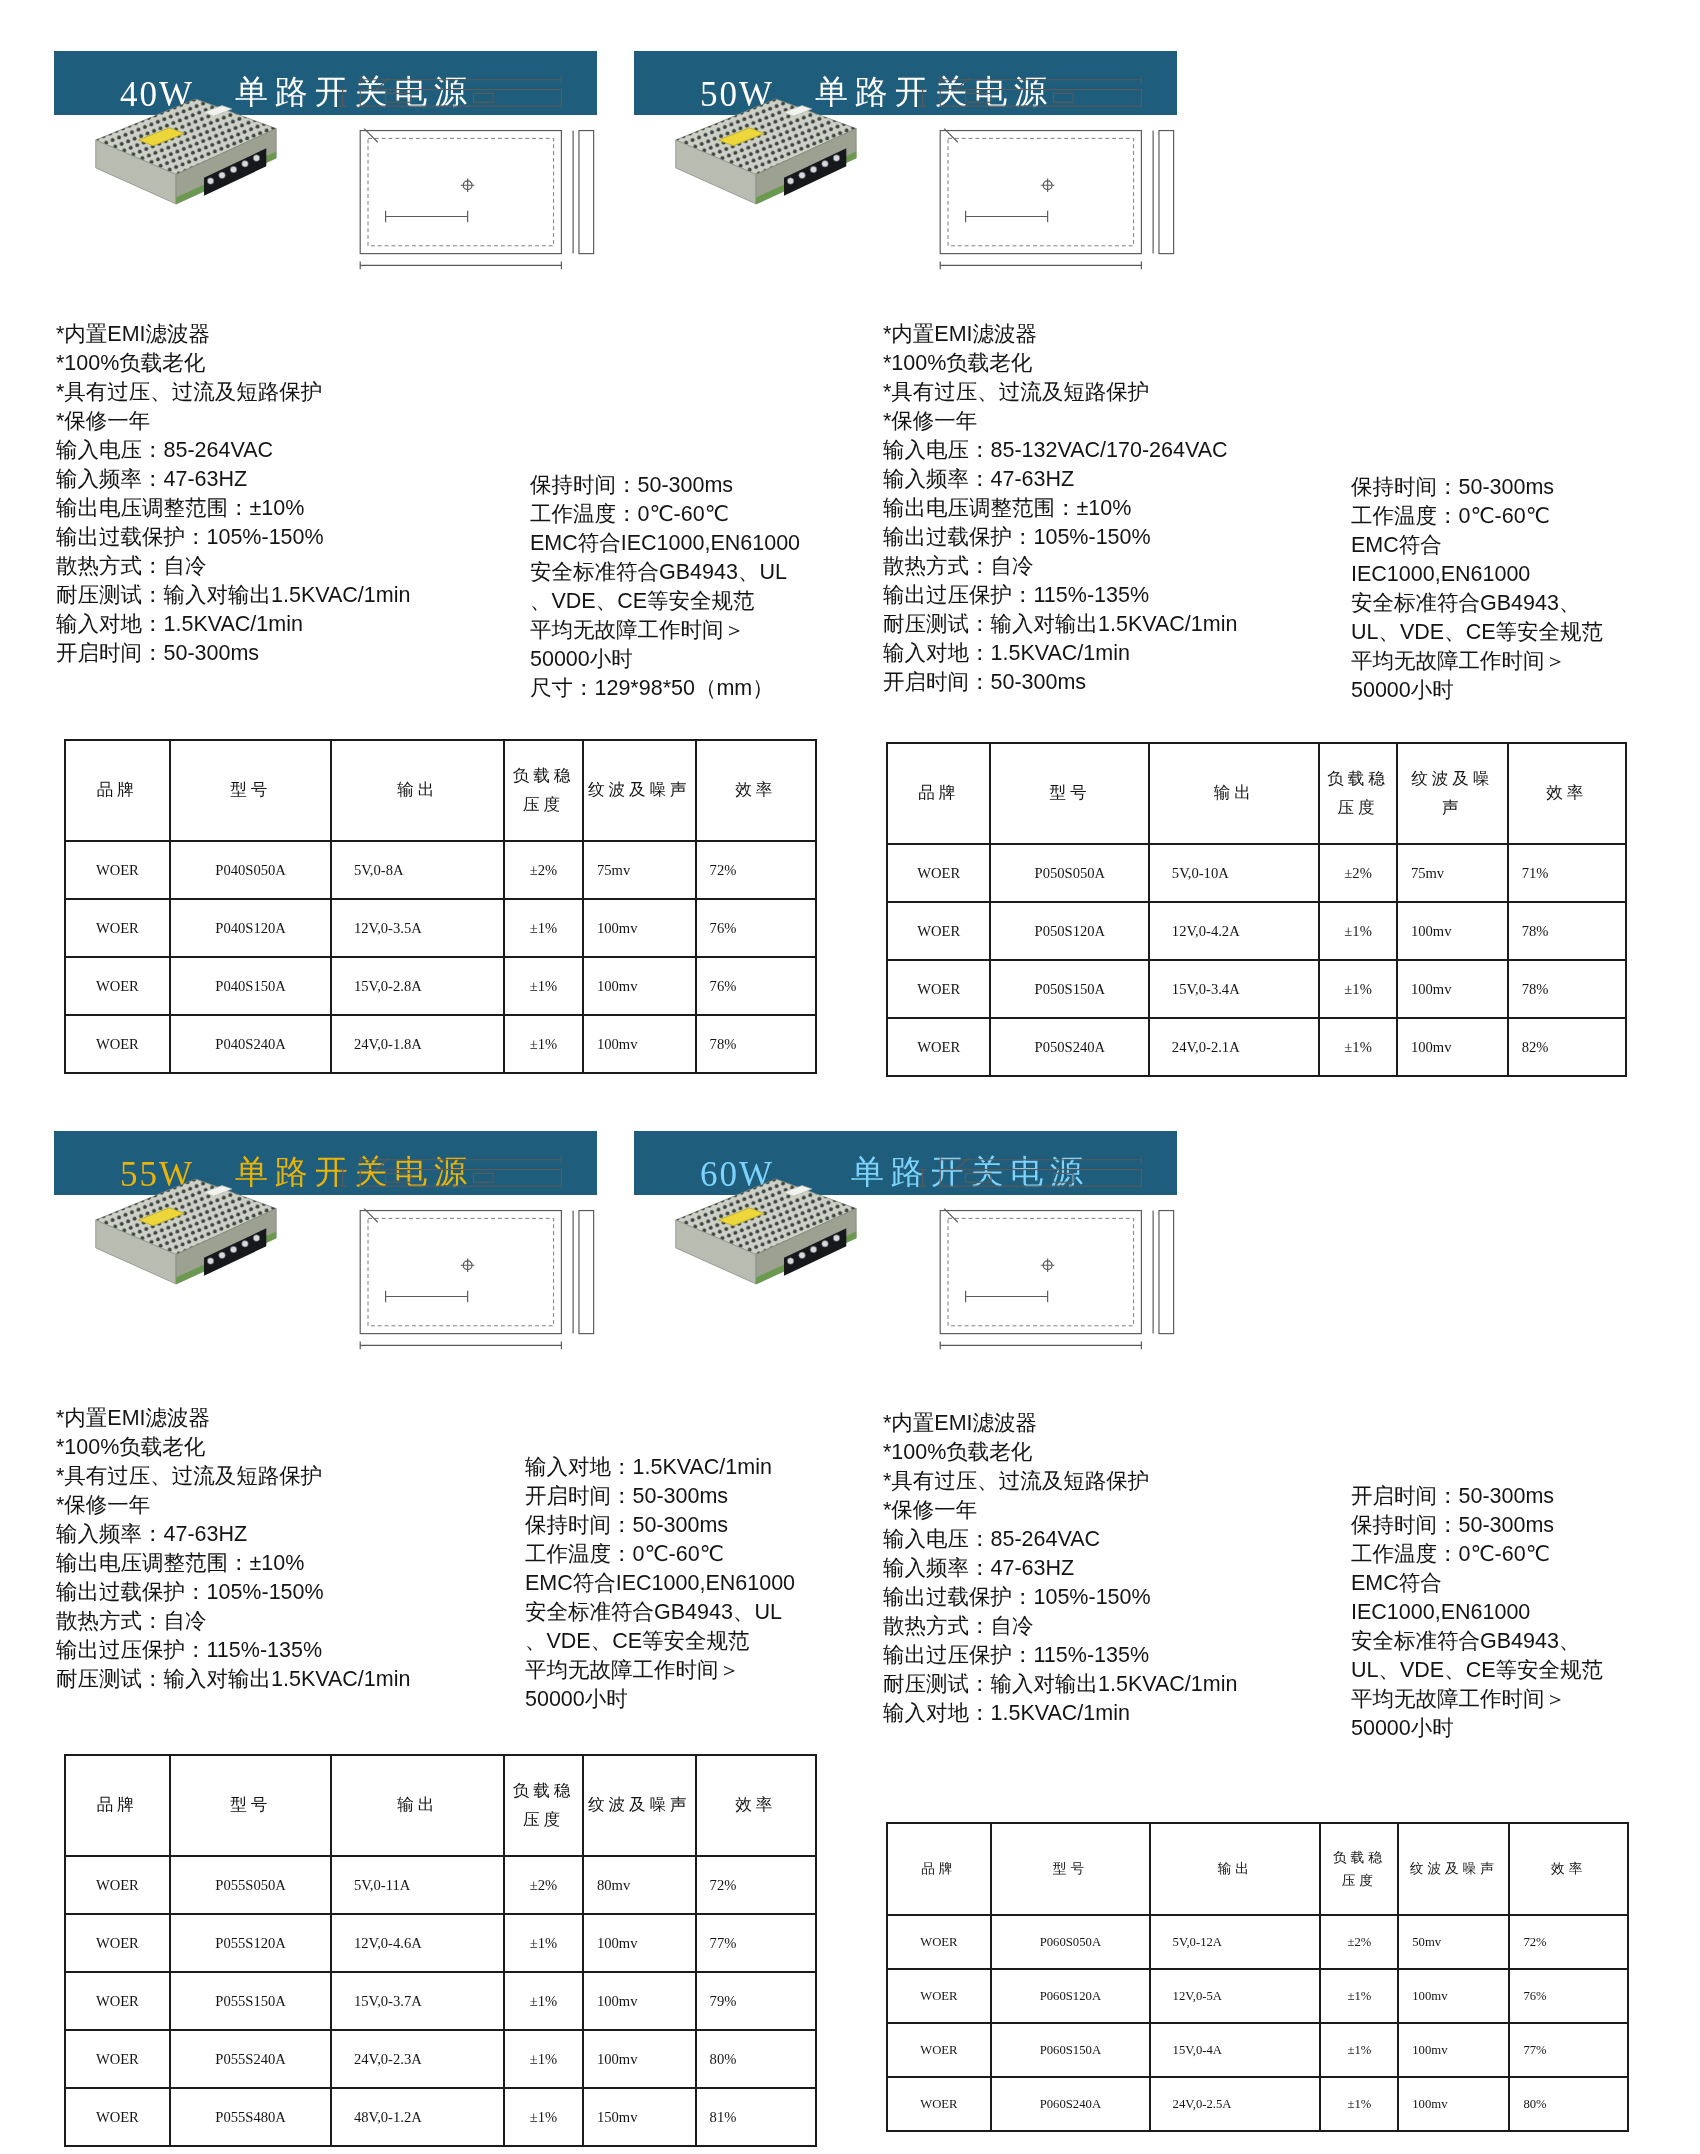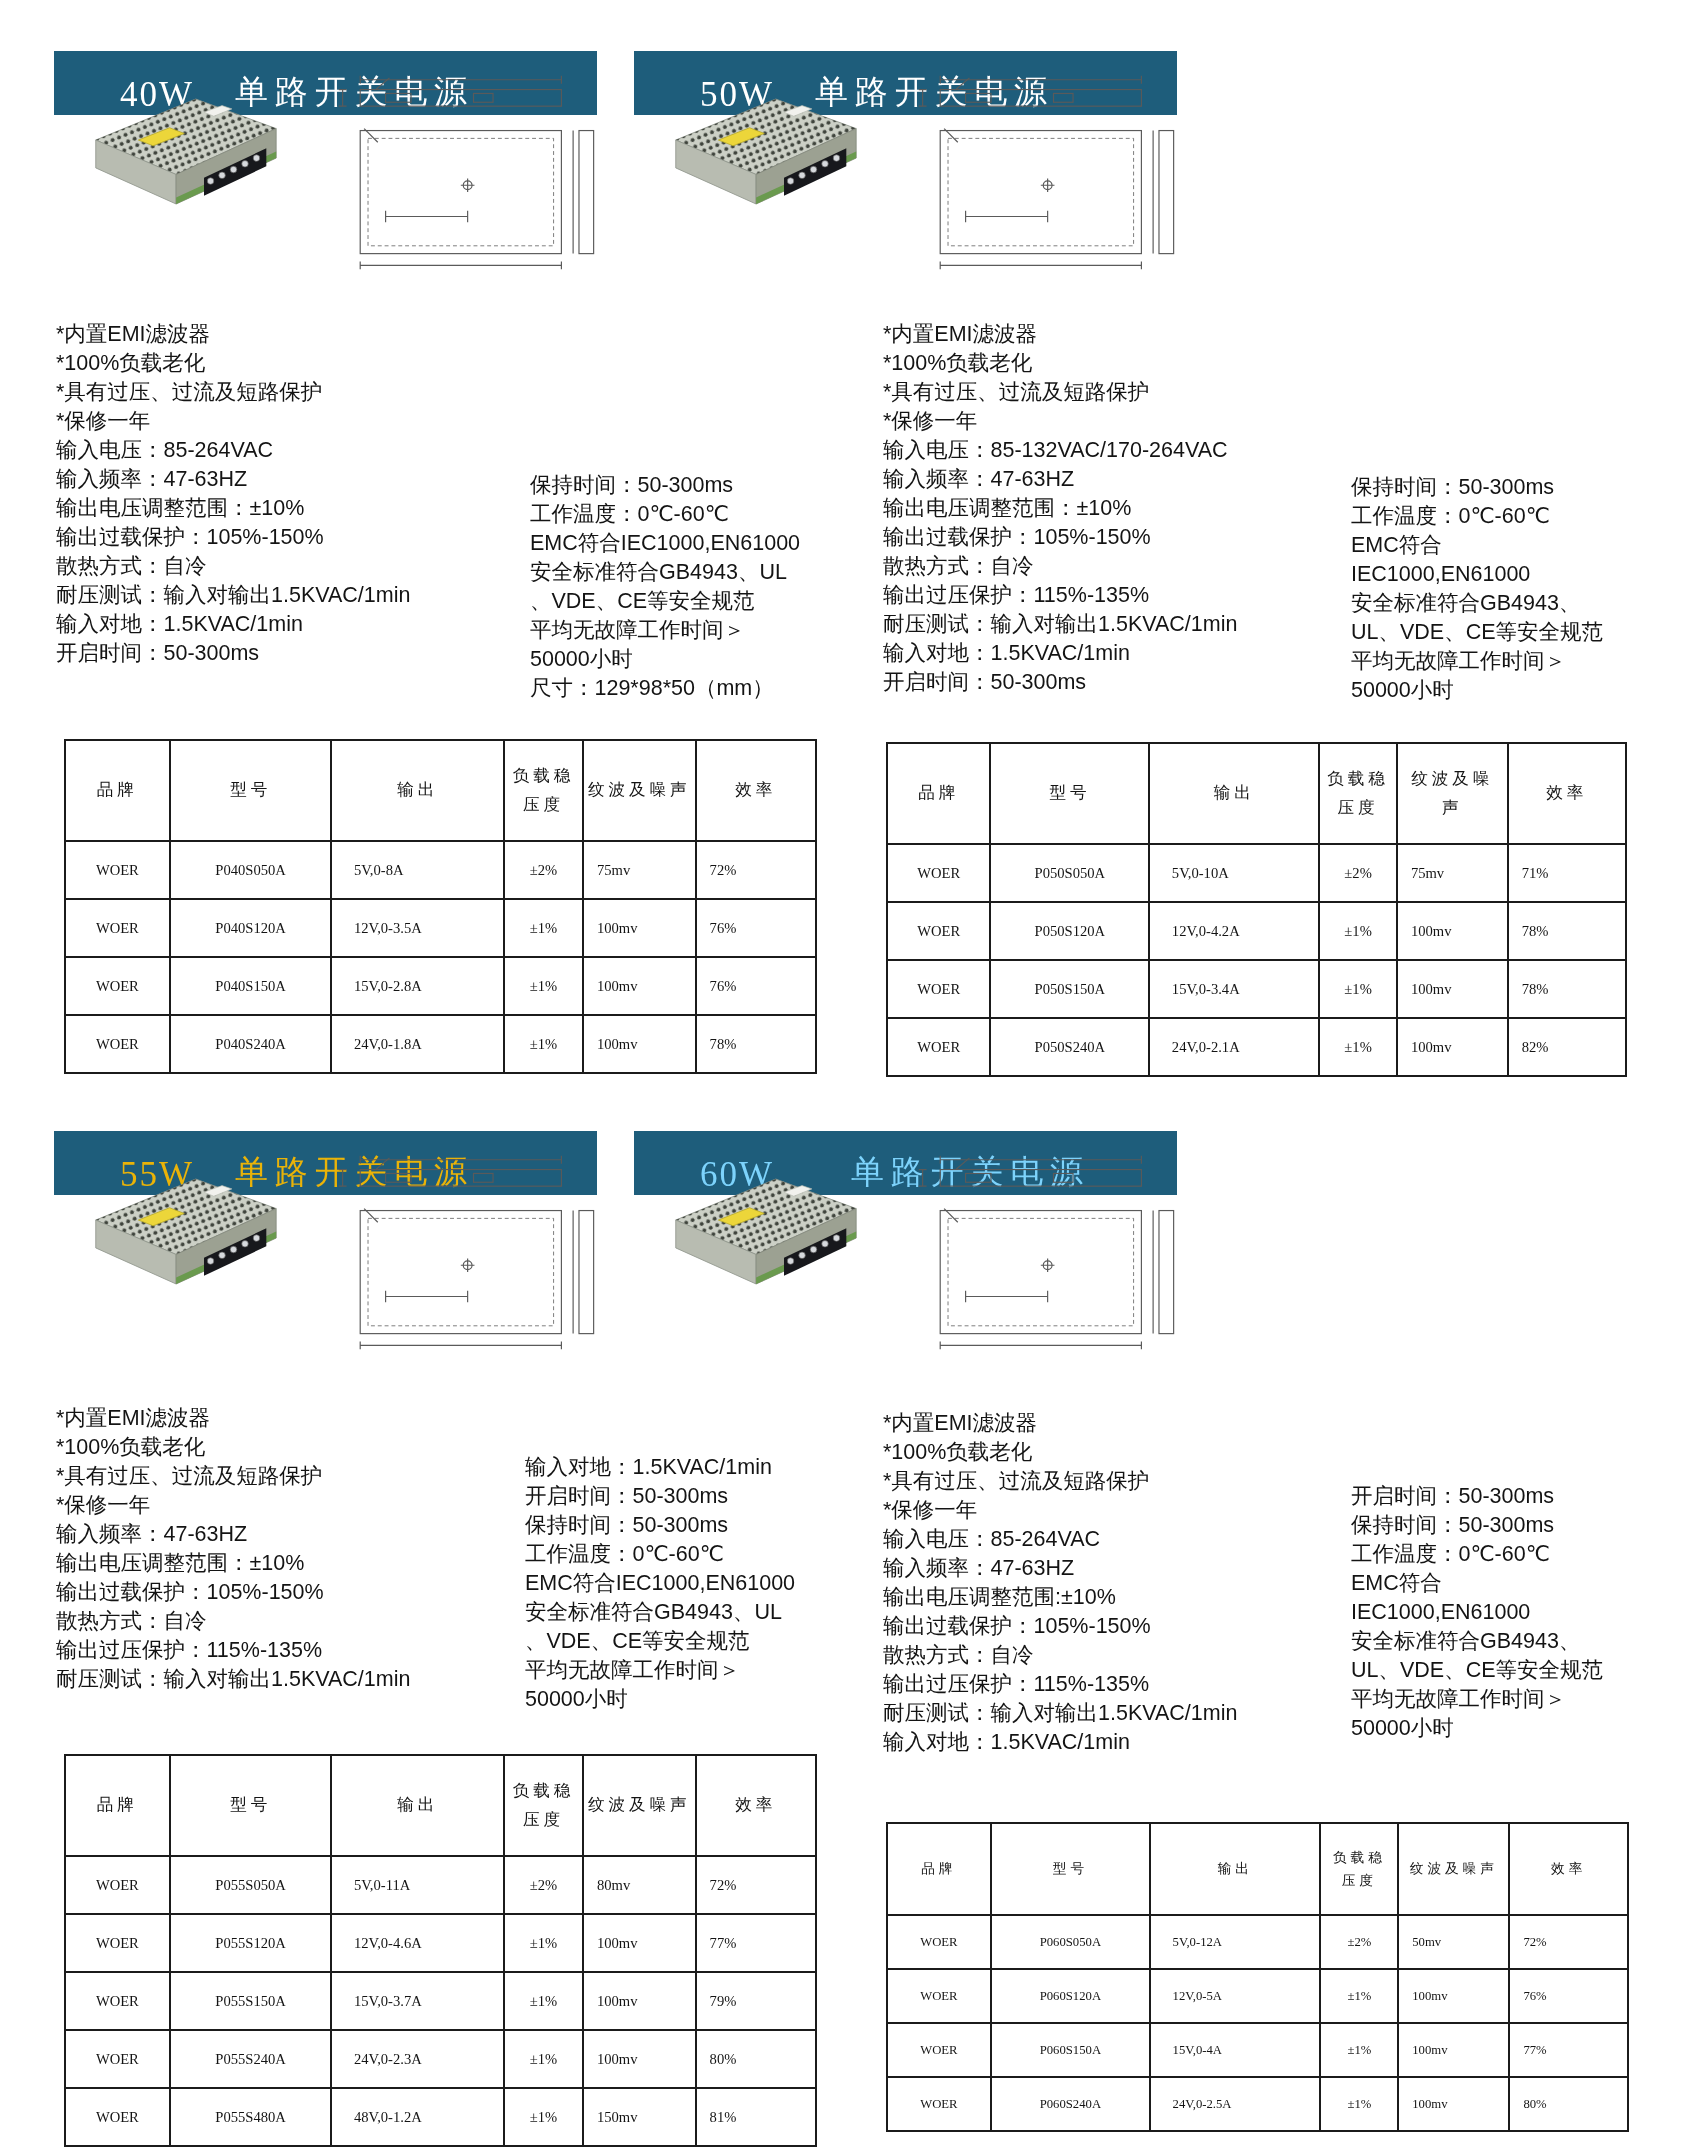--- a/index.html
+++ b/index.html
@@ -419,21 +419,20 @@
   <div class="left-col">
     <ul class="speclist">
         <li>*内置EMI滤波器</li>
         <li>*100%负载老化</li>
         <li>*具有过压、过流及短路保护</li>
         <li>*保修一年</li>
       </ul>
     <ul class="speclist">
         <li>输入电压：85-264VAC</li>
         <li>输入频率：47-63HZ</li>
-        <li>输出电压调整范围:±10%</li>
         <li>输出过载保护：105%-150%</li>
         <li>散热方式：自冷</li>
         <li>输出过压保护：115%-135%</li>
         <li>耐压测试：输入对输出1.5KVAC/1min</li>
         <li>输入对地：1.5KVAC/1min</li>
       </ul>
   </div>
   <div class="right-col">
     <ul class="speclist">
         <li>开启时间：50-300ms</li>

